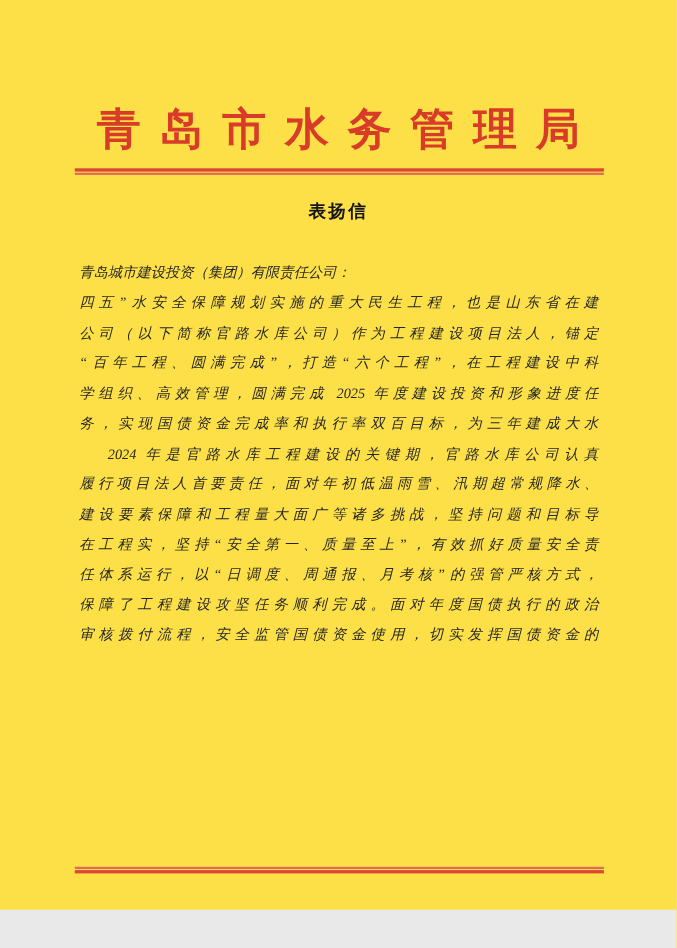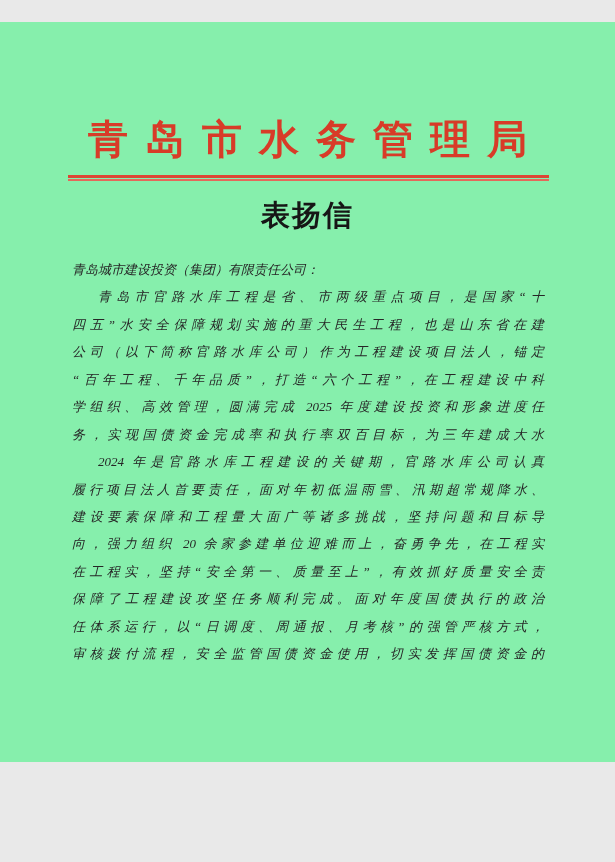--- a/index.html
+++ b/index.html
@@ -3,24 +3,23 @@
 <meta charset="utf-8">
 <style>
   html, body { margin: 0; padding: 0; }
   body {
     width: 615px; height: 862px;
     background: #e9e9e9;
     font-family: "Liberation Serif", "DejaVu Serif", serif;
   }
   .page {
     position: relative;
-    width: 615px; height: 740px;
-    background: #86efac;
+    width: 615px; height: 827px;
+    background: #fde047;
     overflow: hidden;
-    margin-top: 22px;
   }
   
   .agency {
     position: absolute;
     top: 90px; left: 0; right: 0;
     text-align: center;
     font-size: 40px;
     font-weight: bold;
     color: #d83b28;
     letter-spacing: 17px;
@@ -35,21 +34,21 @@
   .rule .thick { height: 3px; background: #dc4634; }
   .rule .thin  { height: 2px; background: #e4685a; }
   .rule-top .thin  { margin-top: 1px; }
   .rule-bottom .thick { margin-top: 1px; }
   
   .title {
     position: absolute;
     top: 178px; left: 0; right: 0;
     margin: 0;
     text-align: center;
-    font-size: 29px;
+    font-size: 16px;
     line-height: 30px;
     font-weight: bold;
     color: #161616;
     letter-spacing: 2px;
   }
   
   .body {
     position: absolute;
     top: 234px; left: 72px; width: 472px;
     font-size: 13px;
@@ -79,33 +78,31 @@
 
   <div class="rule rule-top">
     <div class="thick"></div>
     <div class="thin"></div>
   </div>
 
   <h1 class="title">表扬信</h1>
 
   <div class="body">
     <div class="line no-justify">青岛城市建设投资（集团）有限责任公司：</div>
-    <div class="line indent">青岛市官路水库工程是省、市两级重点项目，是国家“十</div>
     <div class="line">四五”水安全保障规划实施的重大民生工程，也是山东省在建</div>
     <div class="line">公司（以下简称官路水库公司）作为工程建设项目法人，锚定</div>
-    <div class="line">“百年工程、千年品质”，打造“六个工程”，在工程建设中科</div>
+    <div class="line">“百年工程、圆满完成”，打造“六个工程”，在工程建设中科</div>
     <div class="line">学组织、高效管理，圆满完成 2025 年度建设投资和形象进度任</div>
     <div class="line">务，实现国债资金完成率和执行率双百目标，为三年建成大水</div>
     <div class="line indent">2024 年是官路水库工程建设的关键期，官路水库公司认真</div>
     <div class="line">履行项目法人首要责任，面对年初低温雨雪、汛期超常规降水、</div>
     <div class="line">建设要素保障和工程量大面广等诸多挑战，坚持问题和目标导</div>
-    <div class="line">向，强力组织 20 余家参建单位迎难而上，奋勇争先，在工程实</div>
     <div class="line">在工程实，坚持“安全第一、质量至上”，有效抓好质量安全责</div>
+    <div class="line">任体系运行，以“日调度、周通报、月考核”的强管严核方式，</div>
     <div class="line">保障了工程建设攻坚任务顺利完成。面对年度国债执行的政治</div>
-    <div class="line">任体系运行，以“日调度、周通报、月考核”的强管严核方式，</div>
     <div class="line">审核拨付流程，安全监管国债资金使用，切实发挥国债资金的</div>
   </div>
 
   <div class="rule rule-bottom">
     <div class="thin"></div>
     <div class="thick"></div>
   </div>
 
 </div>
 

